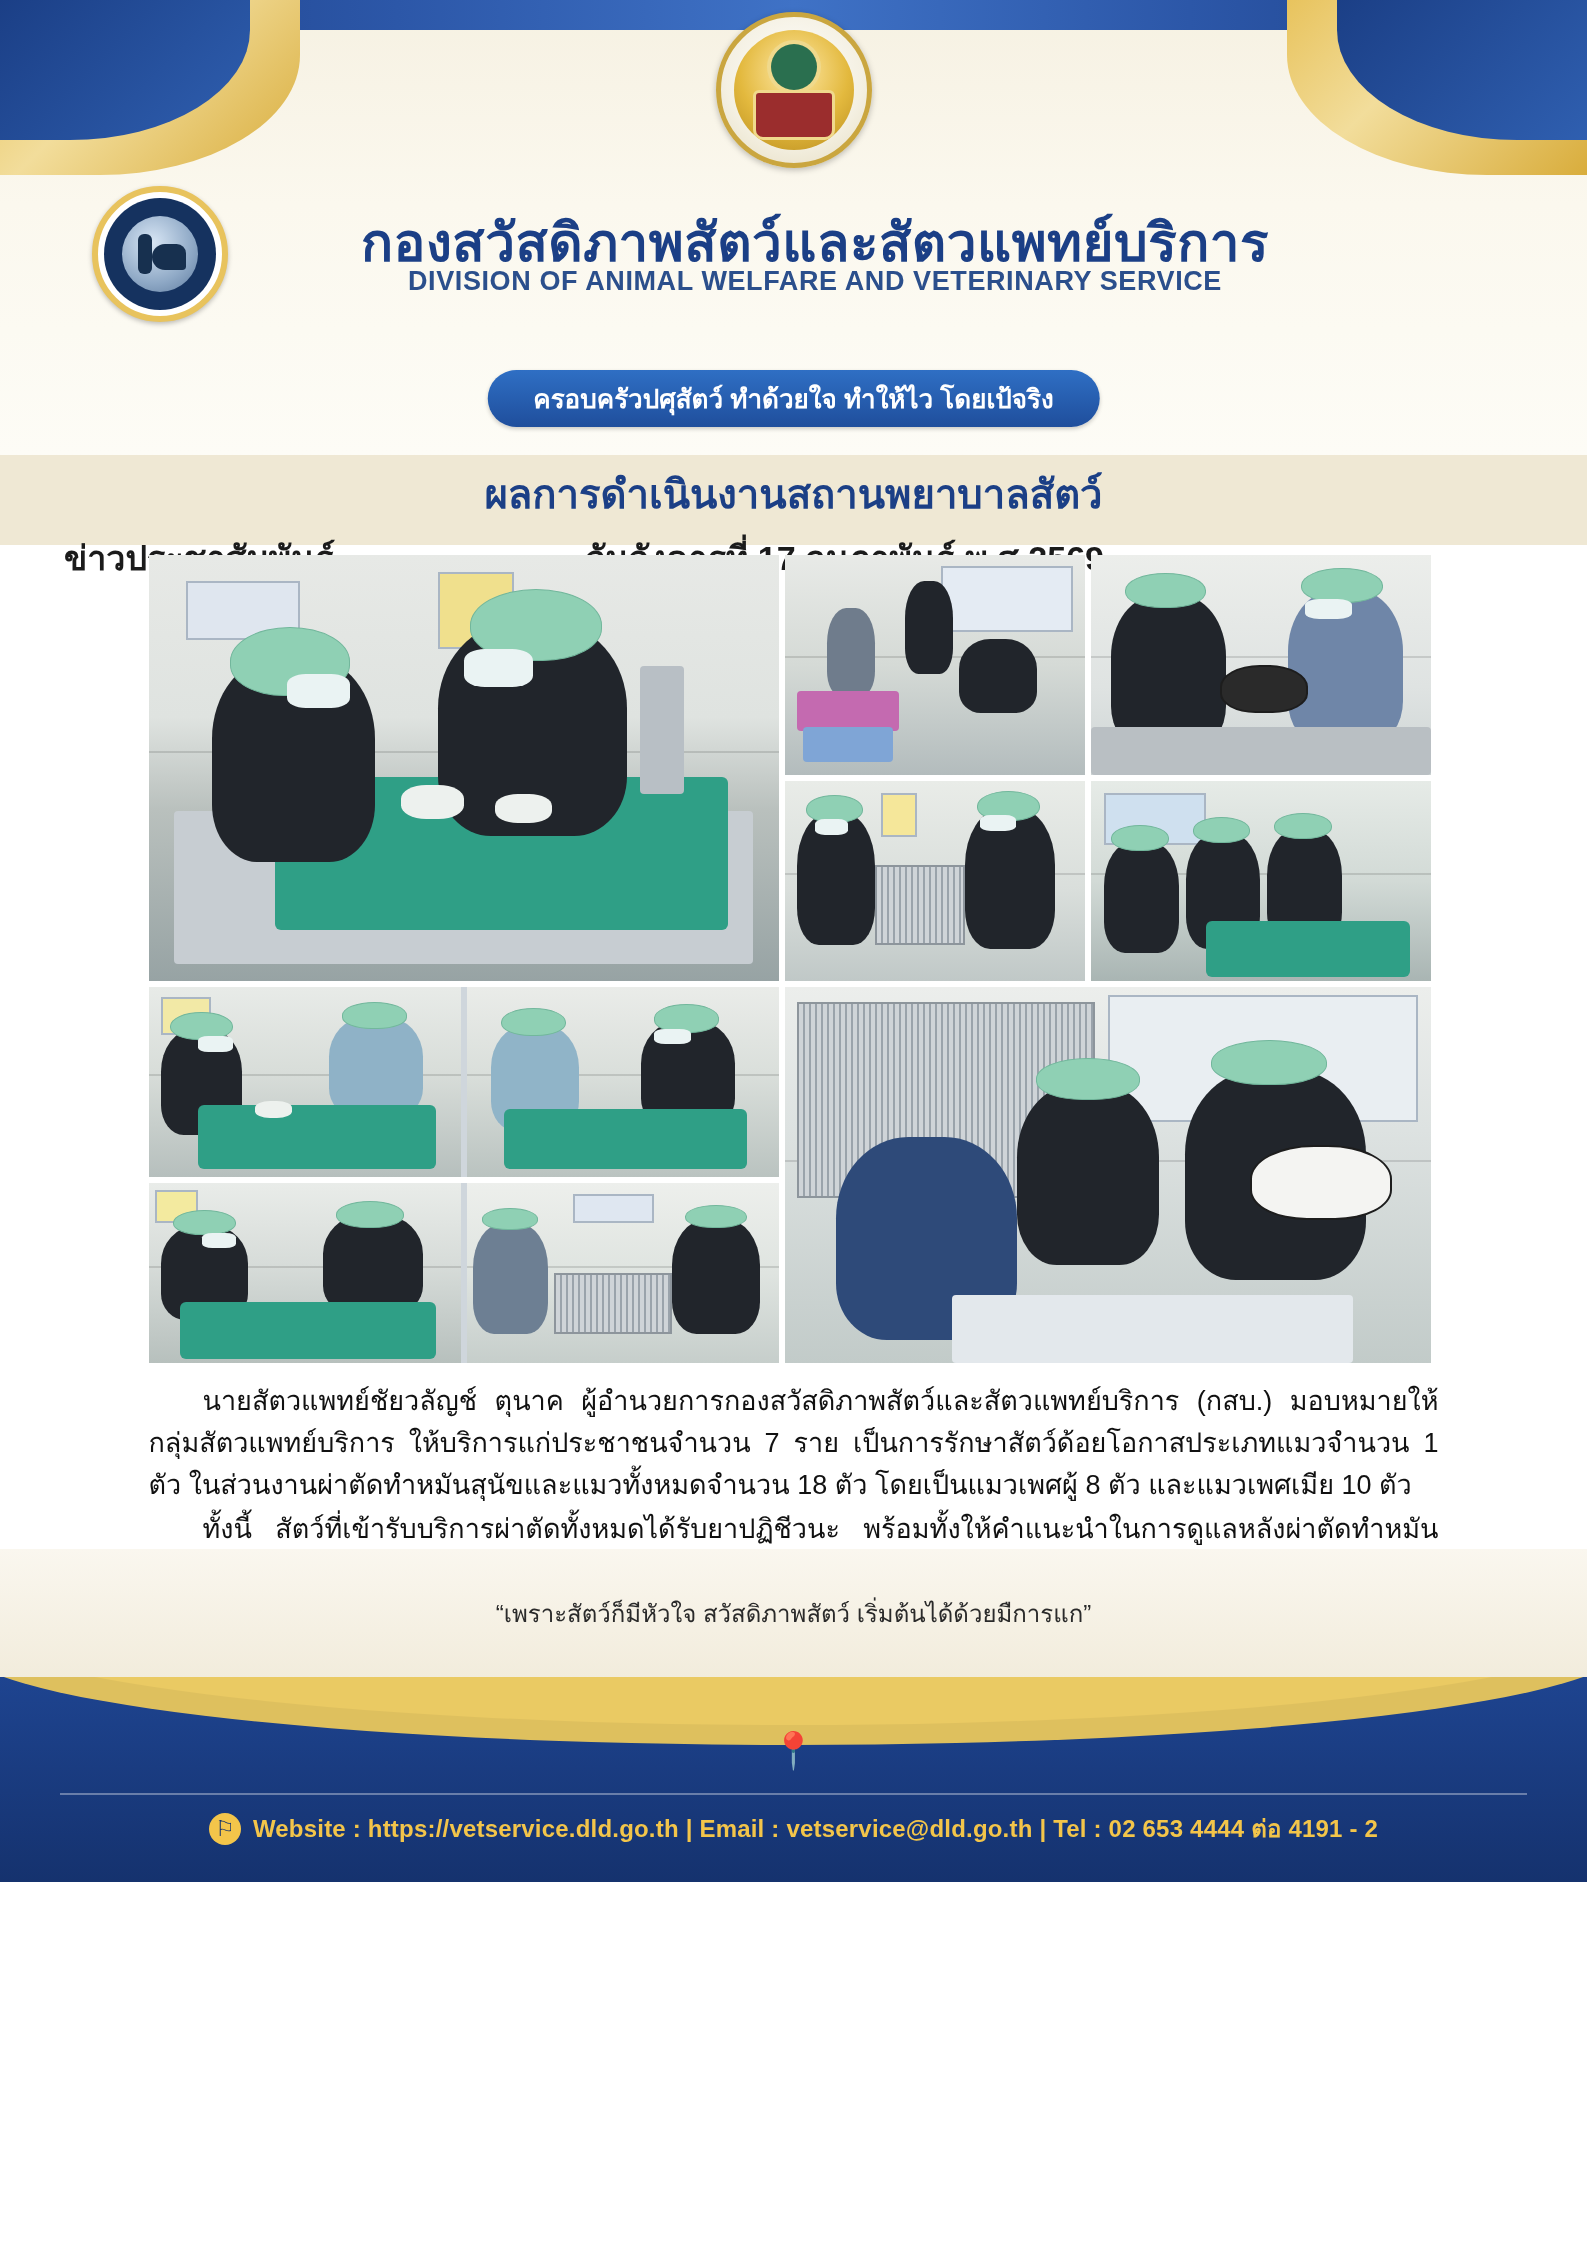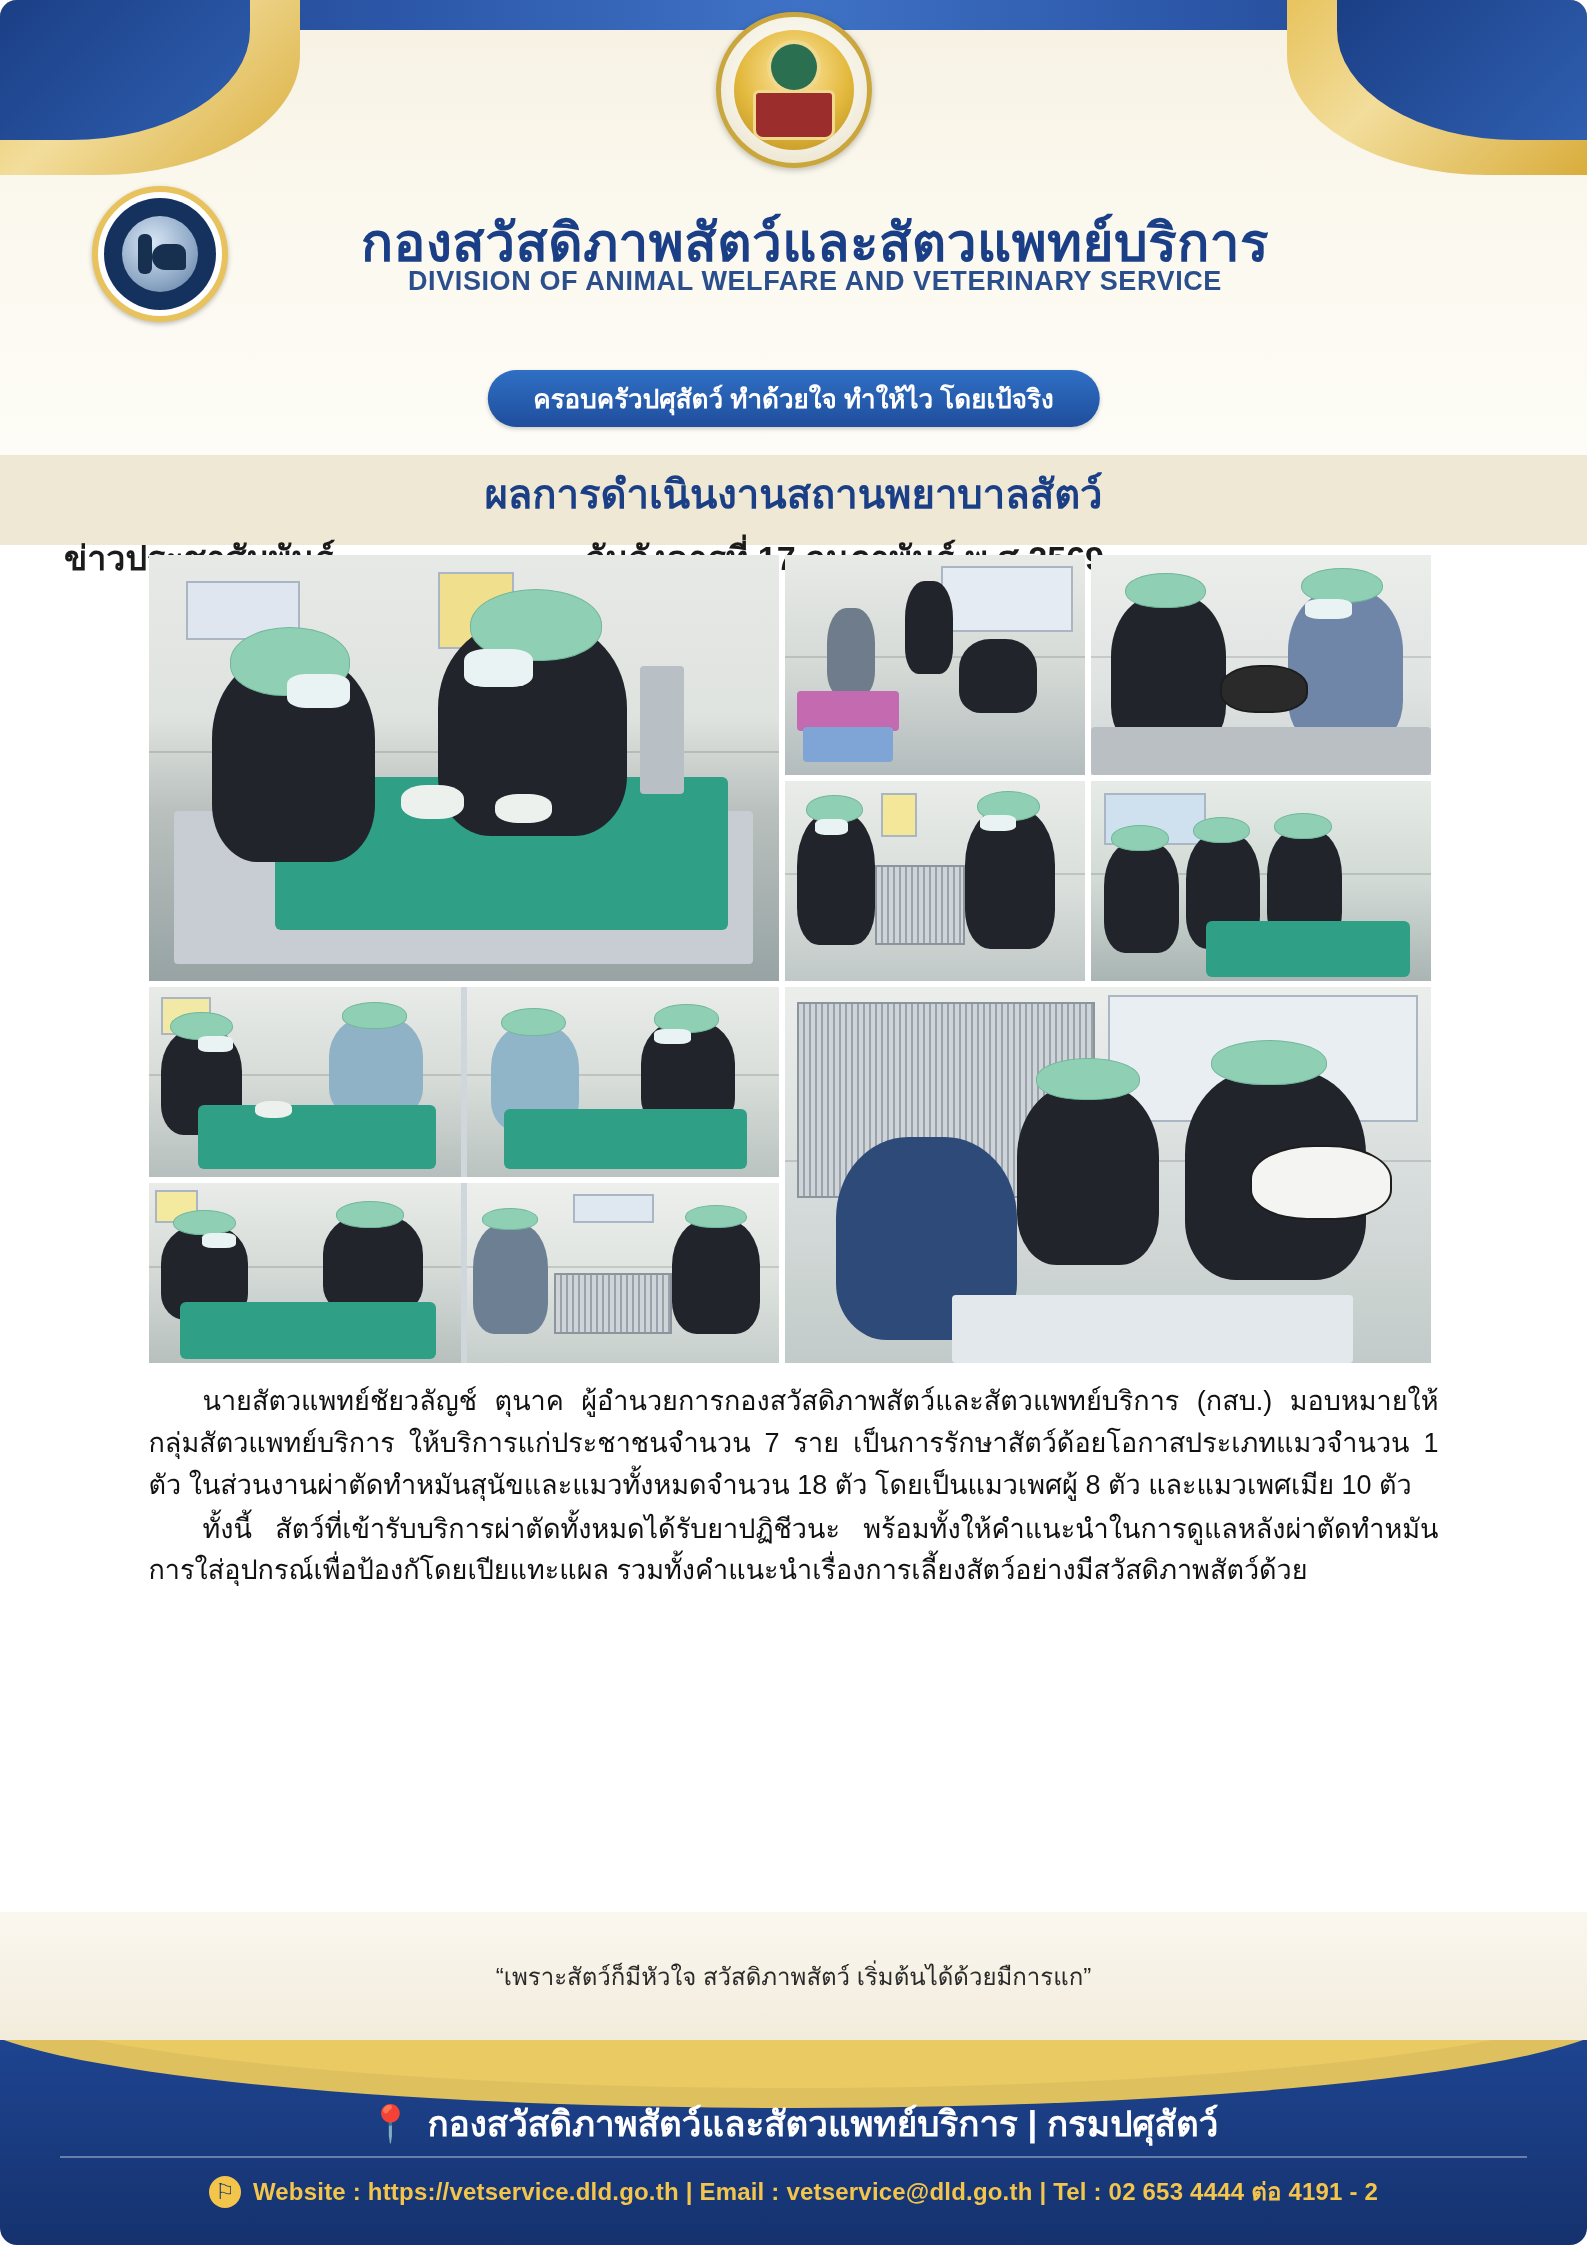--- a/index.html
+++ b/index.html
@@ -6,24 +6,23 @@
   html, body {
     width: 1587px;
     height: 2245px;
     font-family: "Liberation Sans", "DejaVu Sans", sans-serif;
     background: #ffffff;
     overflow: hidden;
   }
   .page {
     position: relative;
     width: 1587px;
-    height: 2245px;
+    height: 1882px;
     background: #ffffff;
     overflow: hidden;
-    border-radius: 17px;
   }
 
   
   .header {
     position: relative;
     width: 100%;
     height: 455px;
     background: linear-gradient(180deg,#f6f1e2 0%, #fbf8ee 45%, #fdfcf6 100%);
     overflow: hidden;
   }
@@ -573,21 +572,20 @@
 
   <div class="quote-band">
     <div class="q">“เพราะสัตว์ก็มีหัวใจ สวัสดิภาพสัตว์ เริ่มต้นได้ด้วยมืการแก”</div>
   </div>
 
   <div class="footer">
     <div class="wave2"></div>
     <div class="wave"></div>
     <div class="footer-row1">
       <span class="pin-icon">📍</span>
-      <span>กองสวัสดิภาพสัตว์และสัตวแพทย์บริการ | กรมปศุสัตว์</span>
     </div>
     <div class="footer-sep"></div>
     <div class="footer-row2">
       <span class="globe-icon">⚐</span>
       <span>Website : https://vetservice.dld.go.th | Email : vetservice@dld.go.th | Tel : 02 653 4444 ต่อ 4191 - 2</span>
     </div>
   </div>
 
 </div>
 

